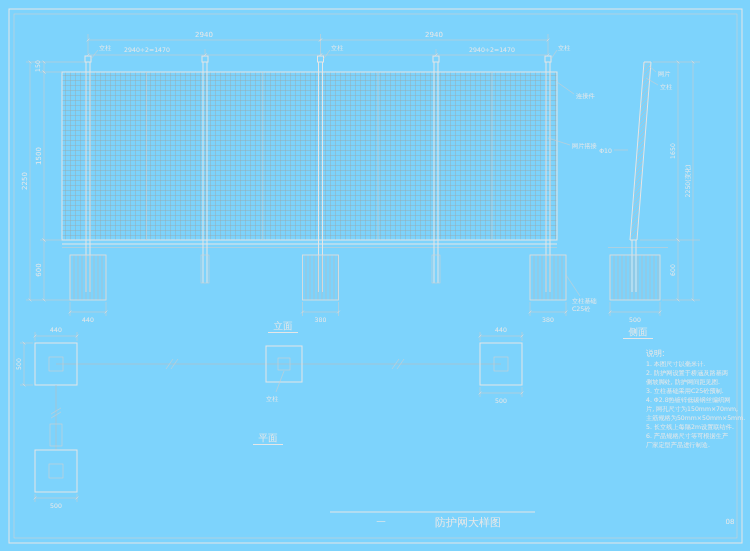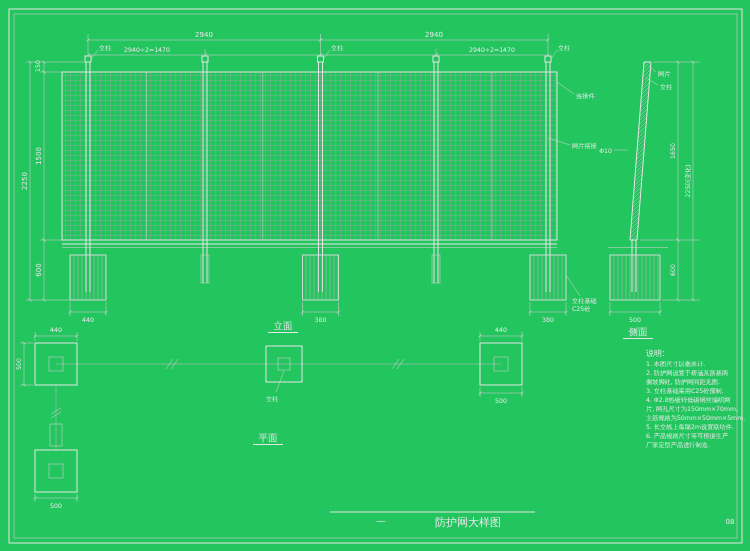--- a/index.html
+++ b/index.html
@@ -1,16 +1,16 @@
 <!DOCTYPE html>
 <html><head>
 <meta charset="utf-8">
 <style>
   html,body{margin:0;padding:0;background:#000;}
-  .canvas{position:relative;width:750px;height:551px;background:#22c55e;overflow:hidden;
+  .canvas{position:relative;width:750px;height:551px;background:#7dd3fc;overflow:hidden;
           font-family:"DejaVu Sans",sans-serif;}
   svg text{fill:#e8e8e8;font-family:"DejaVu Sans",sans-serif;}
   .ln{stroke:#e6e6e6;stroke-width:1;fill:none;}
   .tn{stroke:#cfcfcf;stroke-width:.6;fill:none;}
   .dim{stroke:#cfcfcf;stroke-width:.6;fill:none;}
   .ctr{stroke:#bdbdbd;stroke-width:.6;fill:none;}
   .t6{font-size:6.2px;}
   .t7{font-size:7px;}
   .t8{font-size:8px;}
   .t9{font-size:9.5px;}

